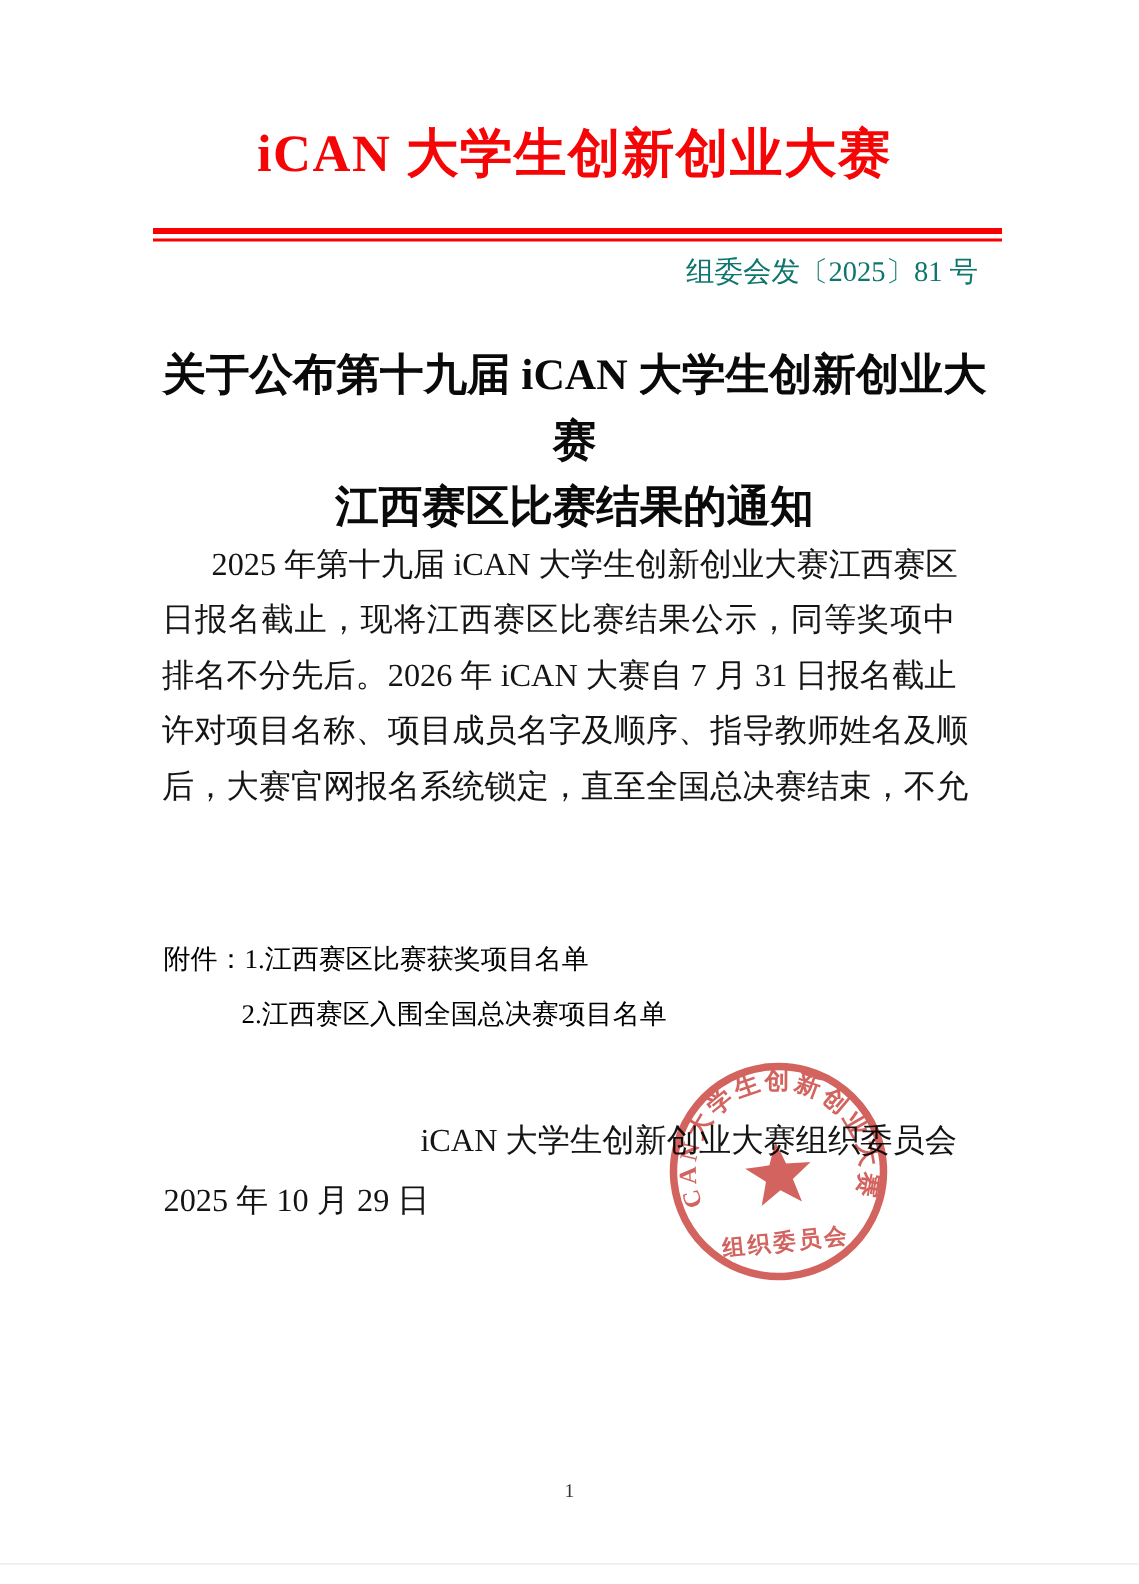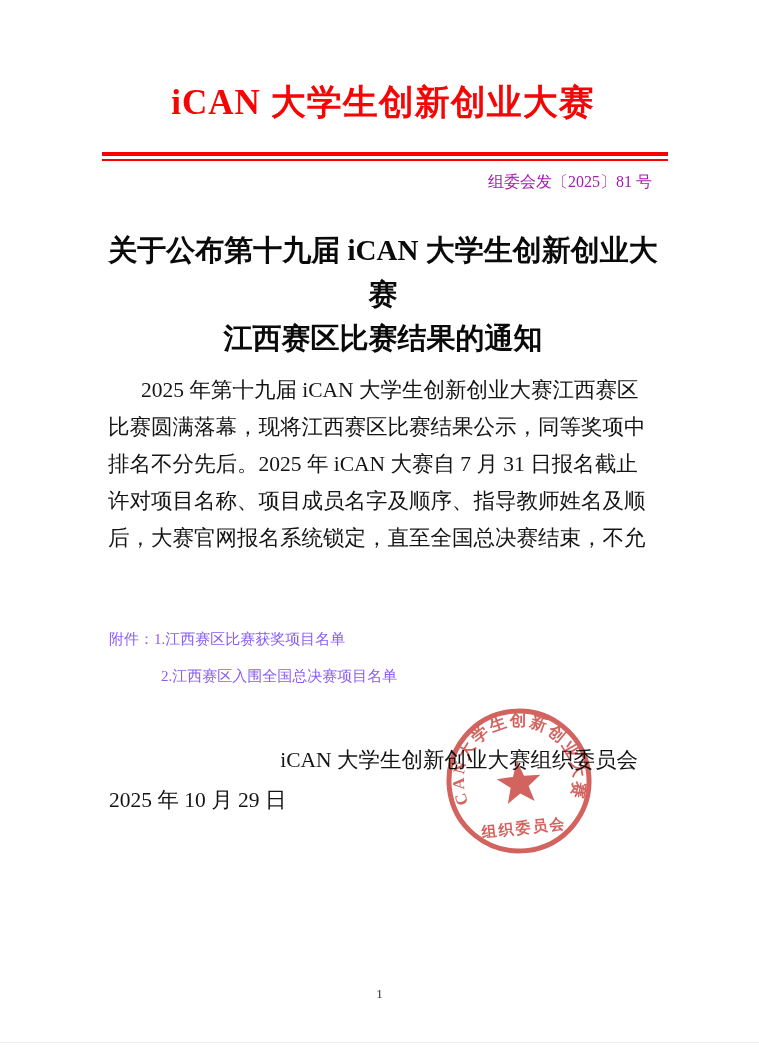--- a/index.html
+++ b/index.html
@@ -41,59 +41,59 @@
     width: 566px;
     height: 2px;
     background: #fb0000;
   }
   .doc-number {
     position: absolute;
     top: 169px;
     left: 103px;
     width: 549px;
     text-align: right;
-    font-size: 16px;
+    font-size: 19px;
     line-height: 26px;
-    color: #a21caf;
+    color: #0f766e;
   }
   .notice-title {
     position: absolute;
     top: 228px;
     left: 94px;
     width: 578px;
     text-align: center;
     font-weight: bold;
     font-size: 29px;
     line-height: 44px;
     color: #0a0a0a;
   }
   .body-block {
     position: absolute;
-    top: 372px;
+    top: 358px;
     left: 108px;
     width: 529px;
     font-size: 21.5px;
     color: #141414;
   }
   .body-line {
     height: 37px;
     line-height: 37px;
     text-align: justify;
     text-align-last: justify;
     white-space: nowrap;
   }
   .body-line.indent { padding-left: 33px; }
   .body-line.last { text-align-last: left; white-space: normal; }
   .attachments {
     position: absolute;
     top: 621px;
     left: 109px;
     width: 529px;
-    font-size: 15px;
-    color: #8b5cf6;
+    font-size: 18px;
+    color: #000000;
   }
   .attachment-line { height: 37px; line-height: 37px; }
   .attachment-line.second { padding-left: 52px; }
   .signature-block {
     position: absolute;
     top: 742px;
     left: 109px;
     width: 529px;
     font-size: 21.5px;
     color: #141414;
@@ -148,22 +148,22 @@
 <div class="rule-thin"></div>
 <div class="doc-number">组委会发〔2025〕81 号</div>
 
 <div class="notice-title">
   <div>关于公布第十九届 iCAN 大学生创新创业大赛</div>
   <div>江西赛区比赛结果的通知</div>
 </div>
 
 <div class="body-block">
   <div class="body-line indent">2025 年第十九届 iCAN 大学生创新创业大赛江西赛区</div>
-  <div class="body-line">比赛圆满落幕，现将江西赛区比赛结果公示，同等奖项中</div>
-  <div class="body-line">排名不分先后。2025 年 iCAN 大赛自 7 月 31 日报名截止</div>
+  <div class="body-line">日报名截止，现将江西赛区比赛结果公示，同等奖项中</div>
+  <div class="body-line">排名不分先后。2026 年 iCAN 大赛自 7 月 31 日报名截止</div>
   <div class="body-line">许对项目名称、项目成员名字及顺序、指导教师姓名及顺</div>
   <div class="body-line">后，大赛官网报名系统锁定，直至全国总决赛结束，不允</div>
 </div>
 
 <div class="attachments">
   <div class="attachment-line"><span>附件：</span><span>1.江西赛区比赛获奖项目名单</span></div>
   <div class="attachment-line second"><span>2.江西赛区入围全国总决赛项目名单</span></div>
 </div>
 
 <div class="signature-block">

